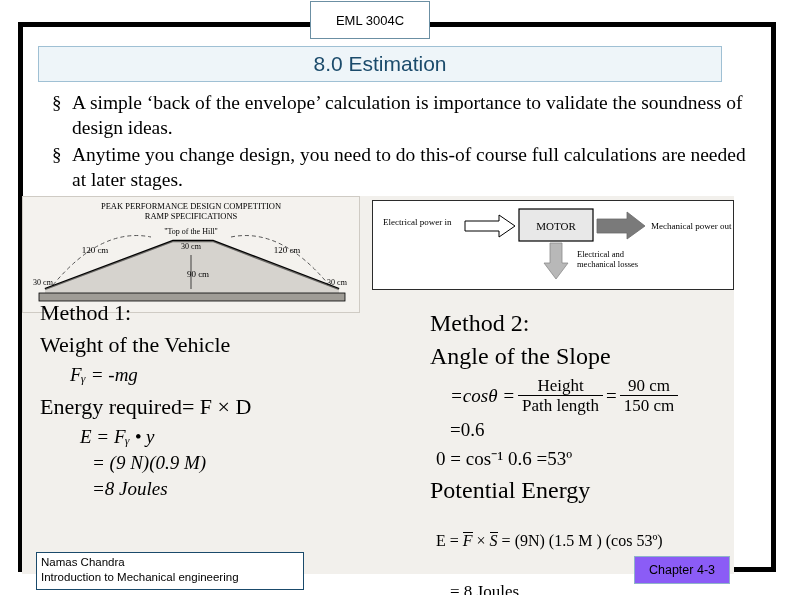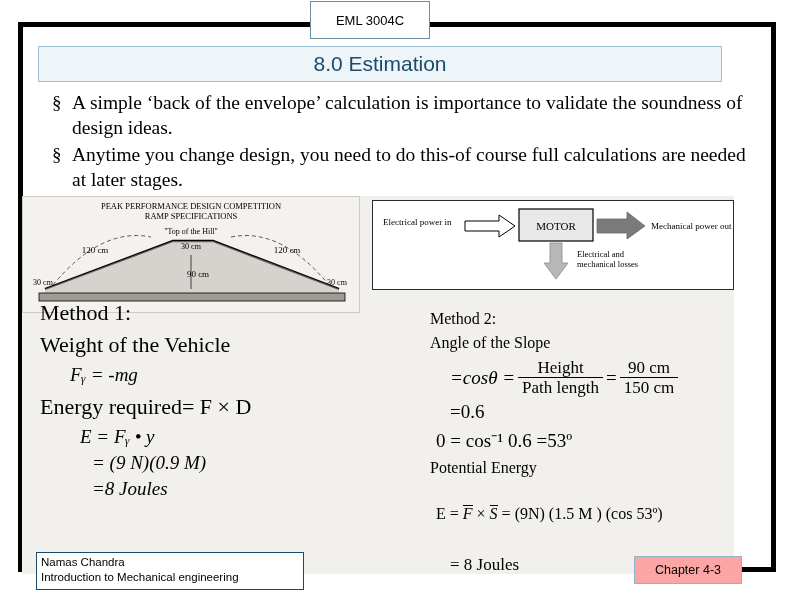--- a/index.html
+++ b/index.html
@@ -149,21 +149,21 @@
     width: 320px;
     z-index: 3;
     font-family: "Liberation Serif", serif;
     color: #000;
   }
   .m-h {
     font-size: 22px;
     margin-bottom: 6px;
   }
   .m-h2 {
-    font-size: 16px;
+    font-size: 24px;
     margin-bottom: 6px;
   }
   .eq {
     font-size: 19px;
     font-style: italic;
     margin: 4px 0 4px 30px;
   }
   .eq-n {
     font-size: 19px;
     margin: 4px 0 4px 30px;
@@ -226,23 +226,23 @@
   .footer-left div {
     font-family: "Liberation Sans", sans-serif;
     font-size: 11.5px;
     line-height: 15px;
     color: #000;
   }
   .footer-right {
     position: absolute;
     left: 634px;
     top: 556px;
-    width: 108px;
+    width: 96px;
     height: 28px;
-    background: #fca5a5;
+    background: #8b5cf6;
     border: 1px solid #8fb4c9;
     box-sizing: border-box;
     display: flex;
     align-items: center;
     justify-content: center;
     z-index: 6;
     text-align: center;
   }
   .footer-right span {
     font-family: "Liberation Sans", sans-serif;

